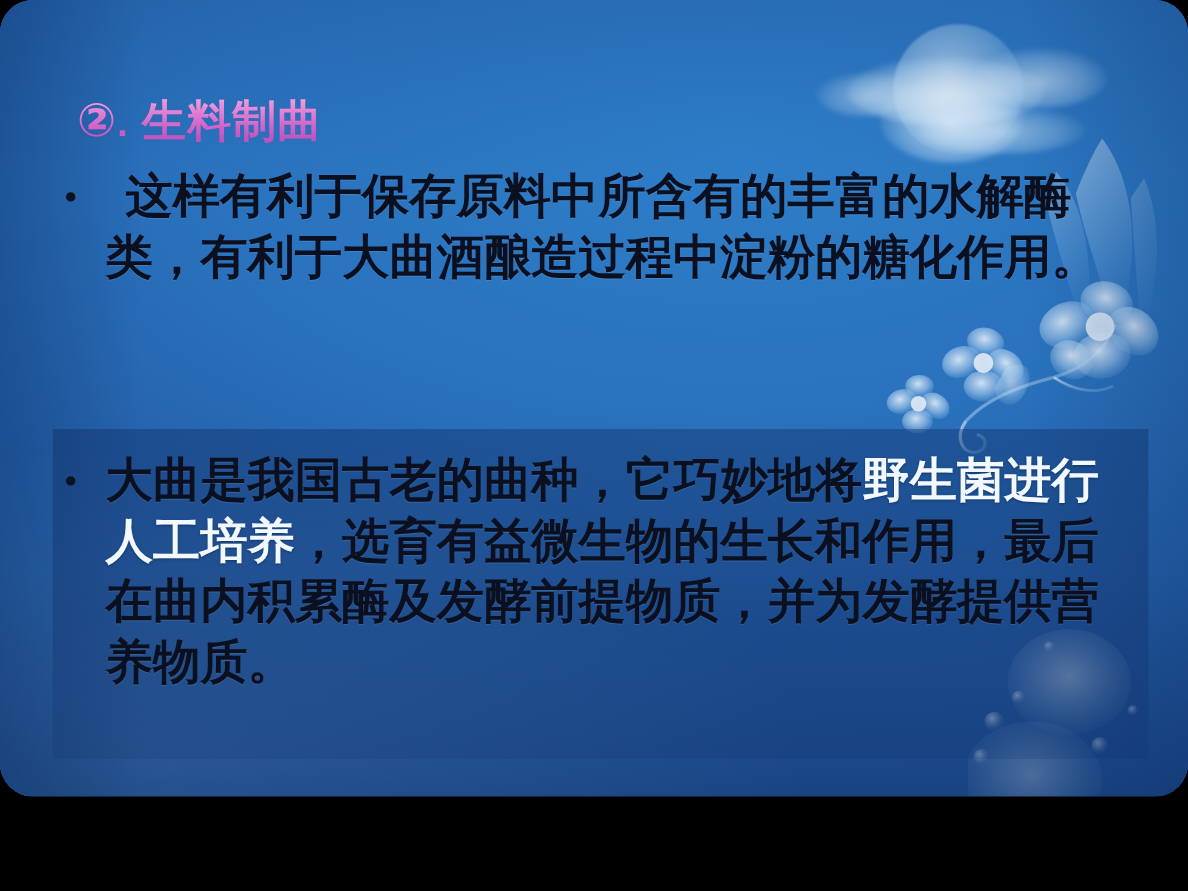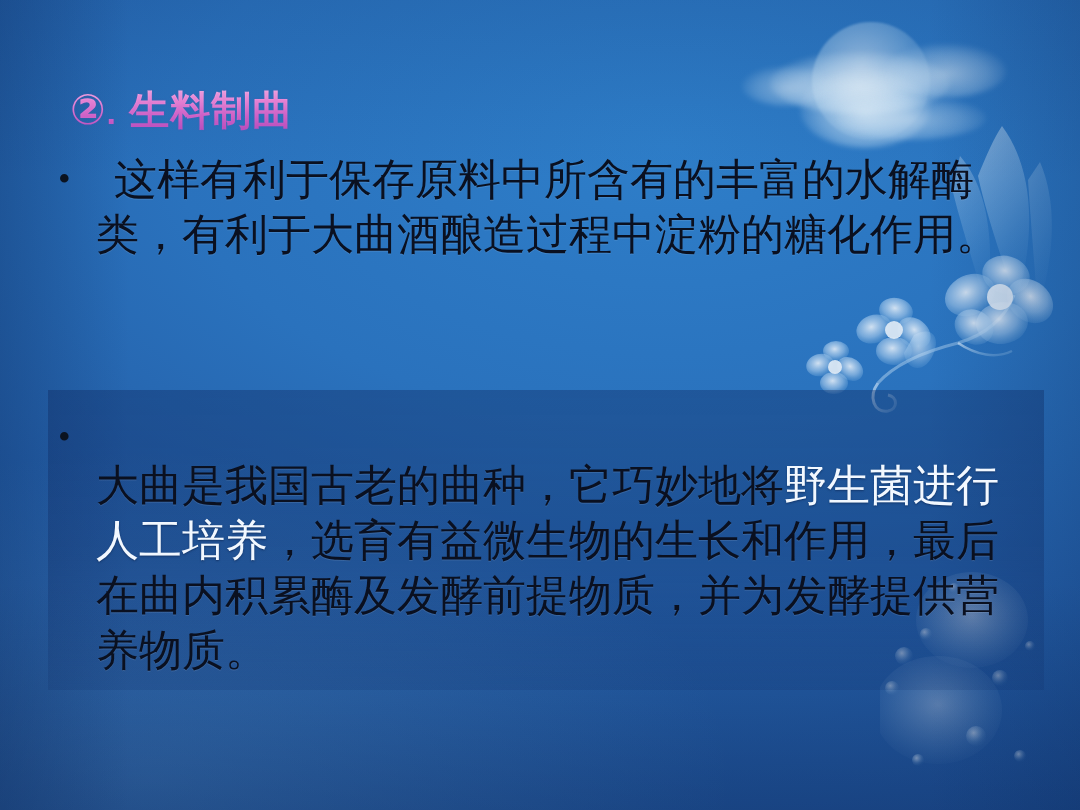--- a/index.html
+++ b/index.html
@@ -3,24 +3,25 @@
 <meta charset="utf-8">
 <style>
   html, body {
     margin: 0;
     padding: 0;
     background: #000;
   }
   #slide {
     position: relative;
     width: 1080px;
-    height: 810px;
+    height: 724px;
     overflow: hidden;
     font-family: "Liberation Serif", "DejaVu Serif", serif;
     background: #2f7ac4;
+    border-radius: 30px;
   }
 
   
   .bg-base {
     position: absolute;
     inset: 0;
     background:
       radial-gradient(ellipse 120% 90% at 62% 18%, #2e7ec9 0%, #2a72bd 38%, #245fa8 66%, #1d4d93 100%);
   }
   .bg-vignette {
@@ -145,37 +146,37 @@
     width: 38px;
     font-size: 36px;
     line-height: 54px;
     color: #0b1320;
     text-align: left;
     font-family: "Liberation Serif", "DejaVu Serif", serif;
   }
 
   .para {
     font-family: "Liberation Serif", "DejaVu Serif", serif;
-    font-weight: normal;
+    font-weight: bold;
     font-size: 43px;
     line-height: 55px;
     color: #0a1020;
     letter-spacing: 0px;
     text-shadow: 0 1px 0 rgba(255,255,255,0.10);
   }
   .para .hl {
     color: #f2f8ff;
     text-shadow: 0 1px 2px rgba(10,30,70,0.55);
   }
 
   #bullet-1 { left: 58px; top: 152px; width: 960px; }
   #bullet-1 .para { width: 916px; text-indent: 18px; }
 
   #bullet-2 { left: 58px; top: 410px; width: 980px; }
-  #bullet-2 .para { width: 930px; margin-top: 48px; }
+  #bullet-2 .para { width: 930px; }
 
   
   .watermark {
     position: absolute;
     left: 940px;
     top: 726px;
     width: 132px;
     height: 76px;
   }
   .wechat-icon {

